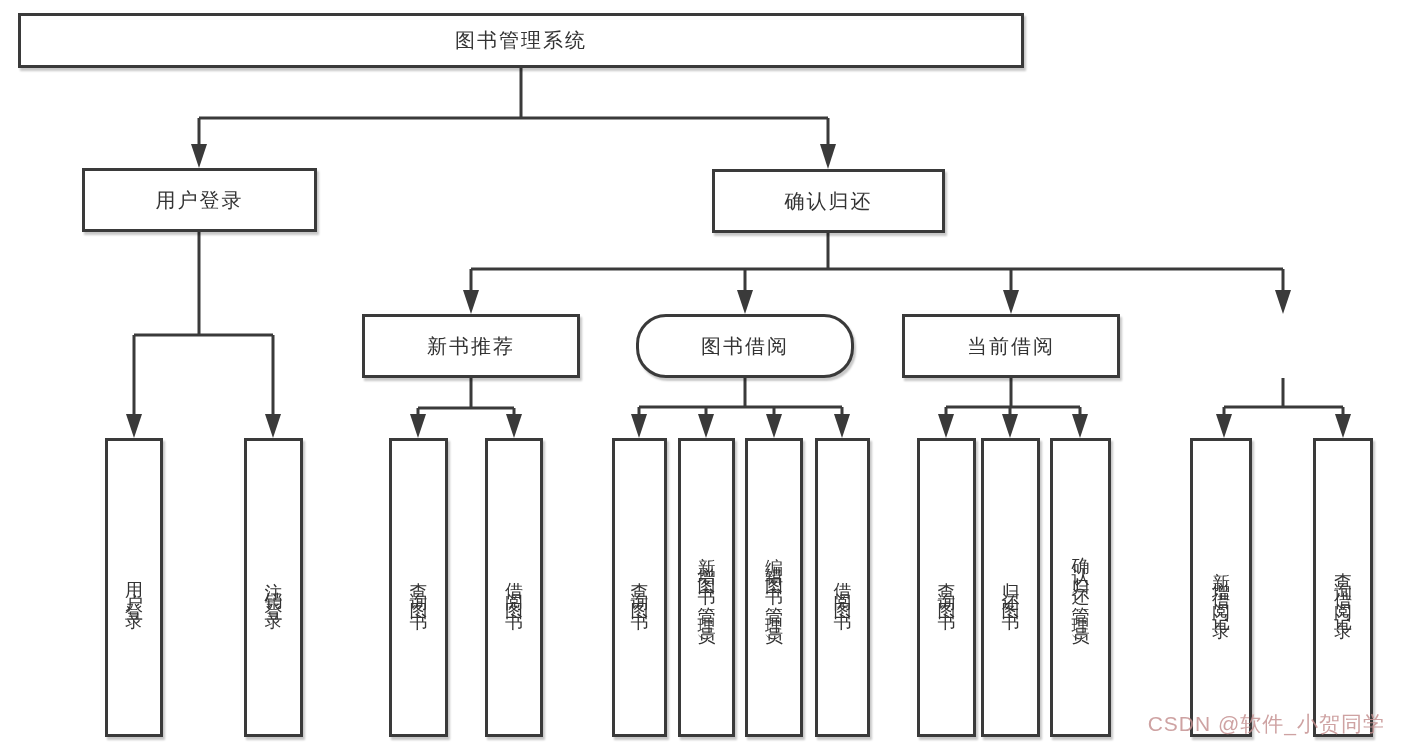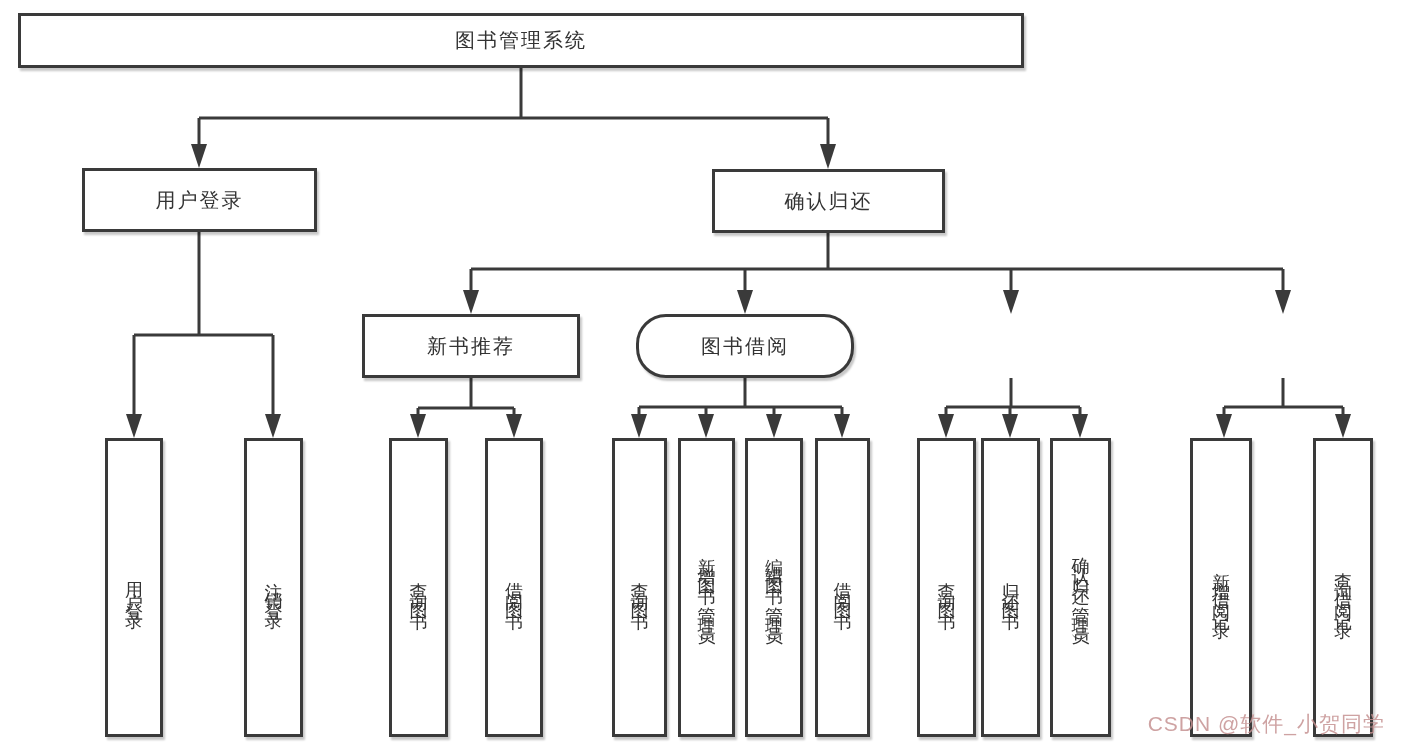--- a/index.html
+++ b/index.html
@@ -118,20 +118,21 @@
     </g>
   </svg>
 
   <div class="hbox" style="left:18px; top:13px; width:1006px; height:55px;">图书管理系统</div>
 
   <div class="hbox" style="left:82px; top:168px; width:235px; height:64px;">用户登录</div>
   <div class="hbox" style="left:712px; top:169px; width:233px; height:64px;">确认归还</div>
 
   <div class="hbox" style="left:362px; top:314px; width:218px; height:64px;">新书推荐</div>
   <div class="hbox" style="left:636px; top:314px; width:218px; height:64px;border-radius:30px;">图书借阅</div>
+  <div class="hbox" style="left:902px; top:314px; width:218px; height:64px;">当前借阅</div>
 
   <div class="leaf" style="left:105px; width:58px;">
     <span>用户登录</span>
   </div>
   <div class="leaf" style="left:244px; width:59px;">
     <span>注销登录</span>
   </div>
 
   <div class="leaf" style="left:389px; width:59px;">
     <span>查询图书</span>

